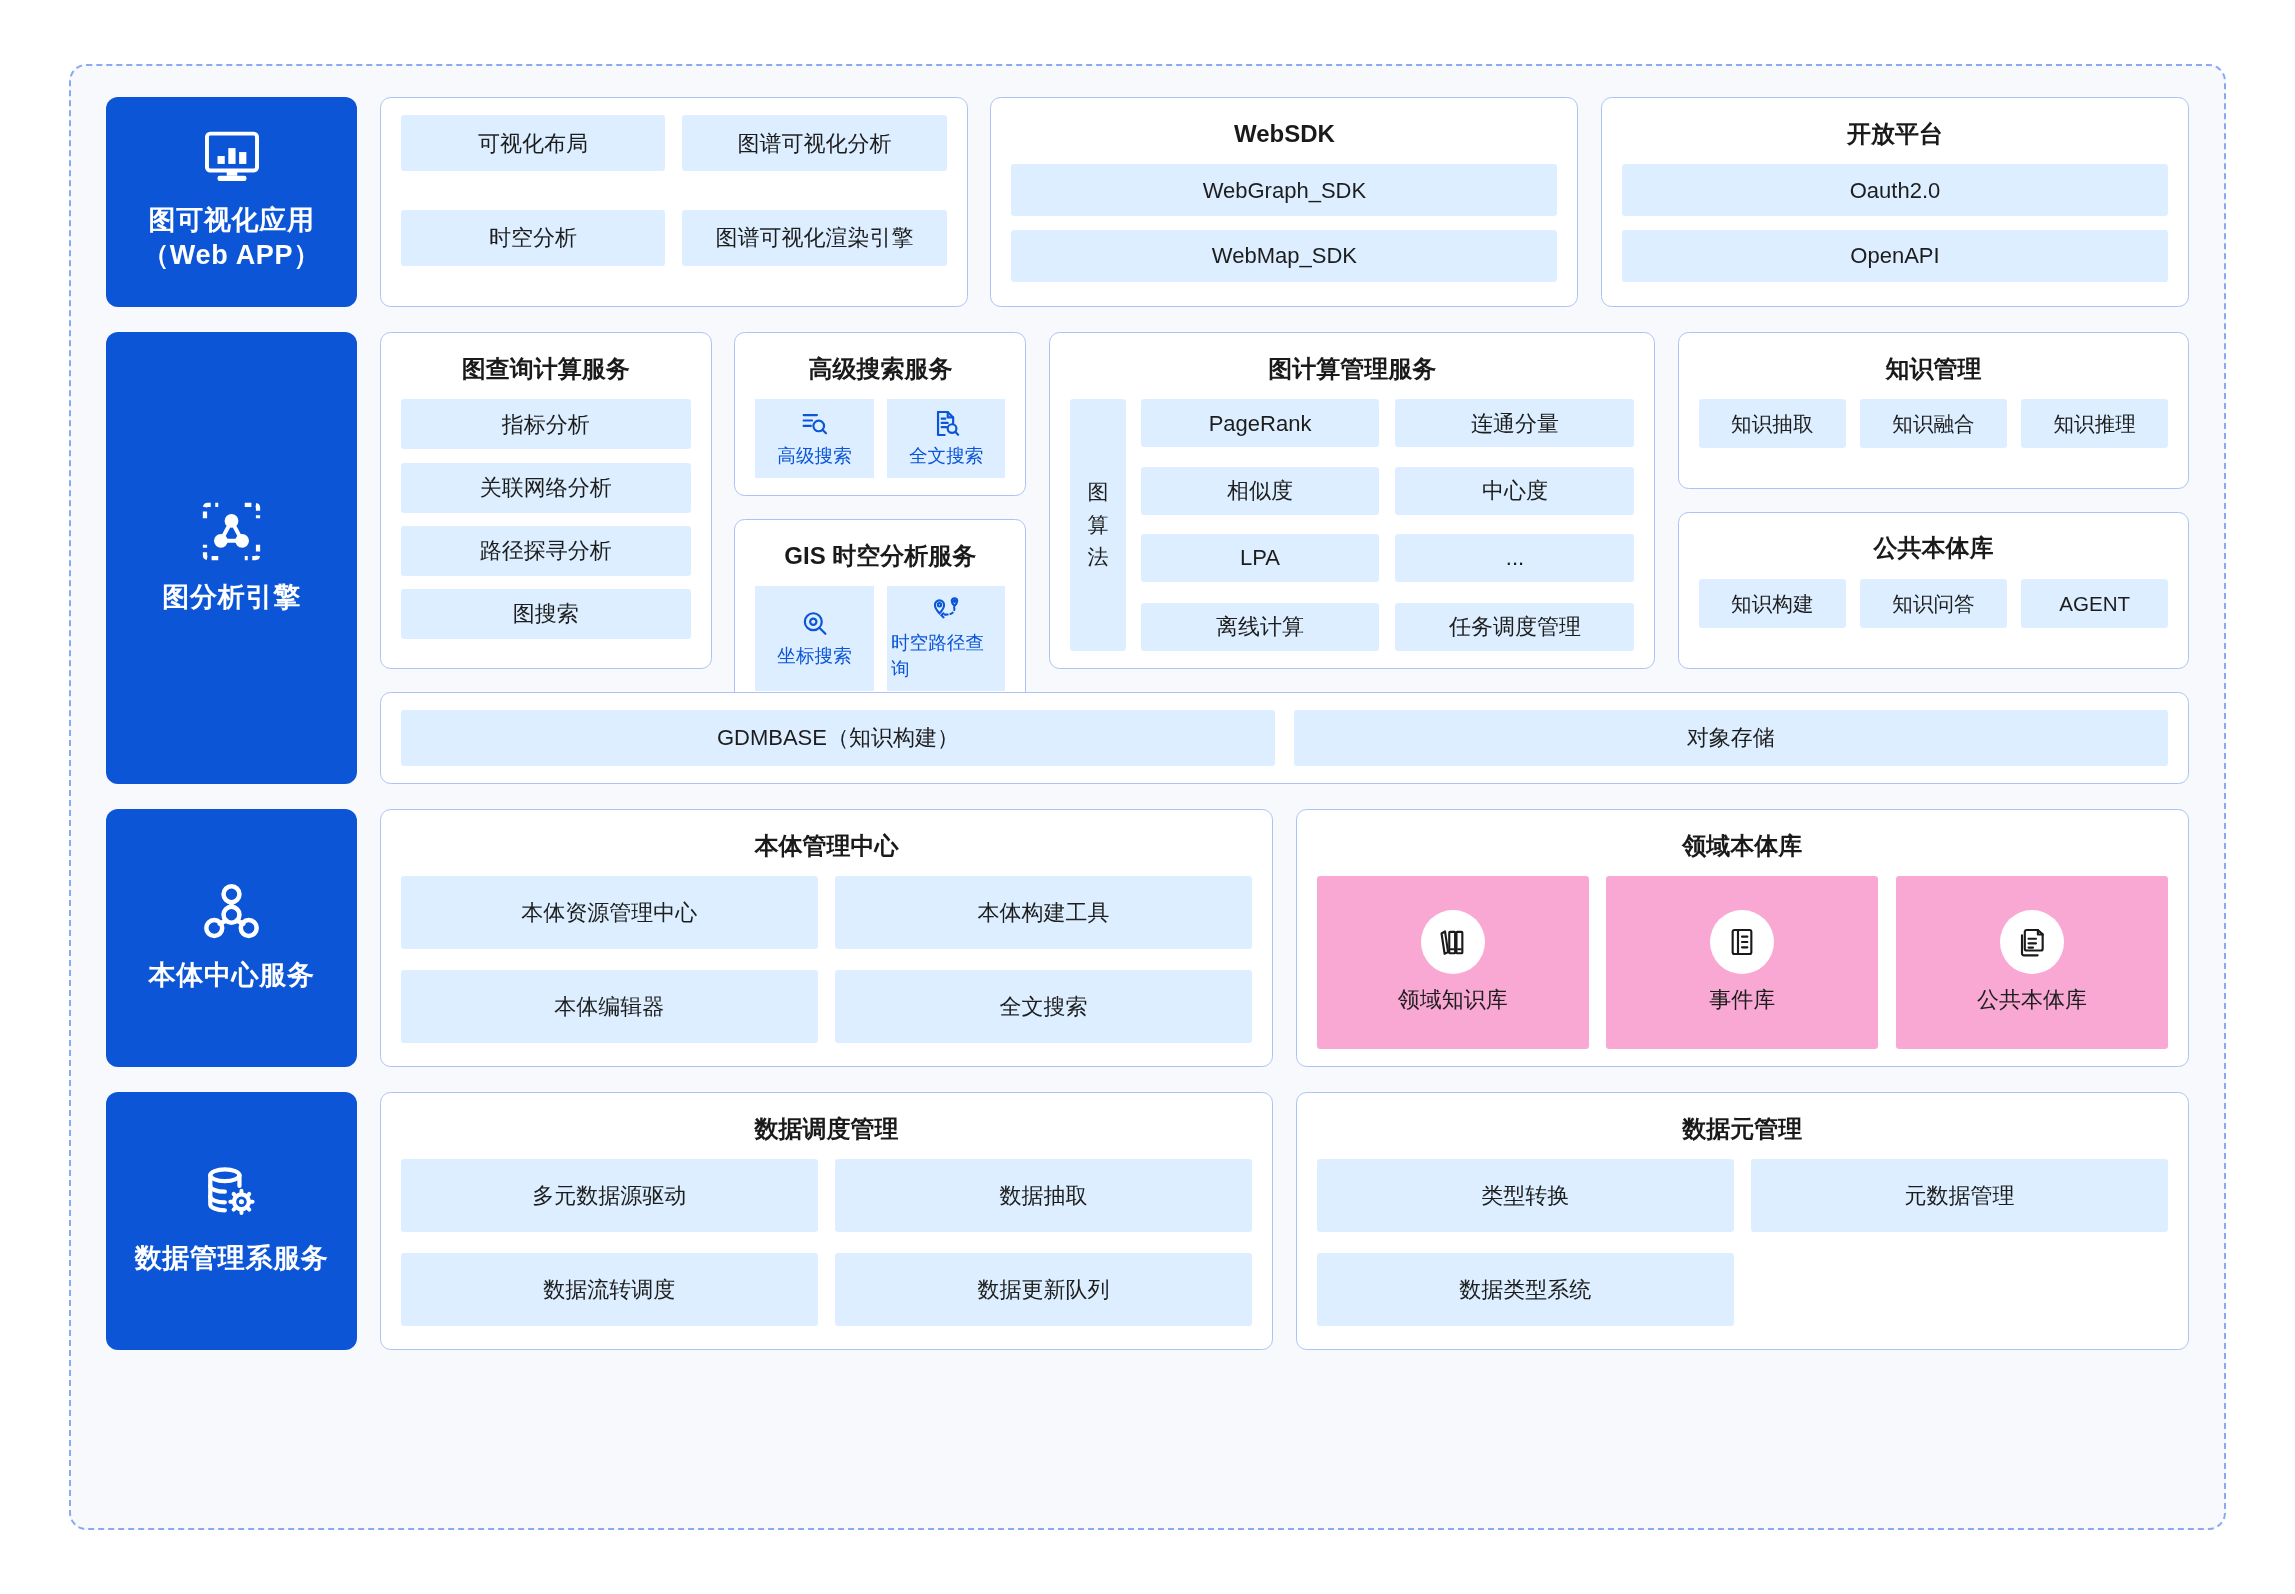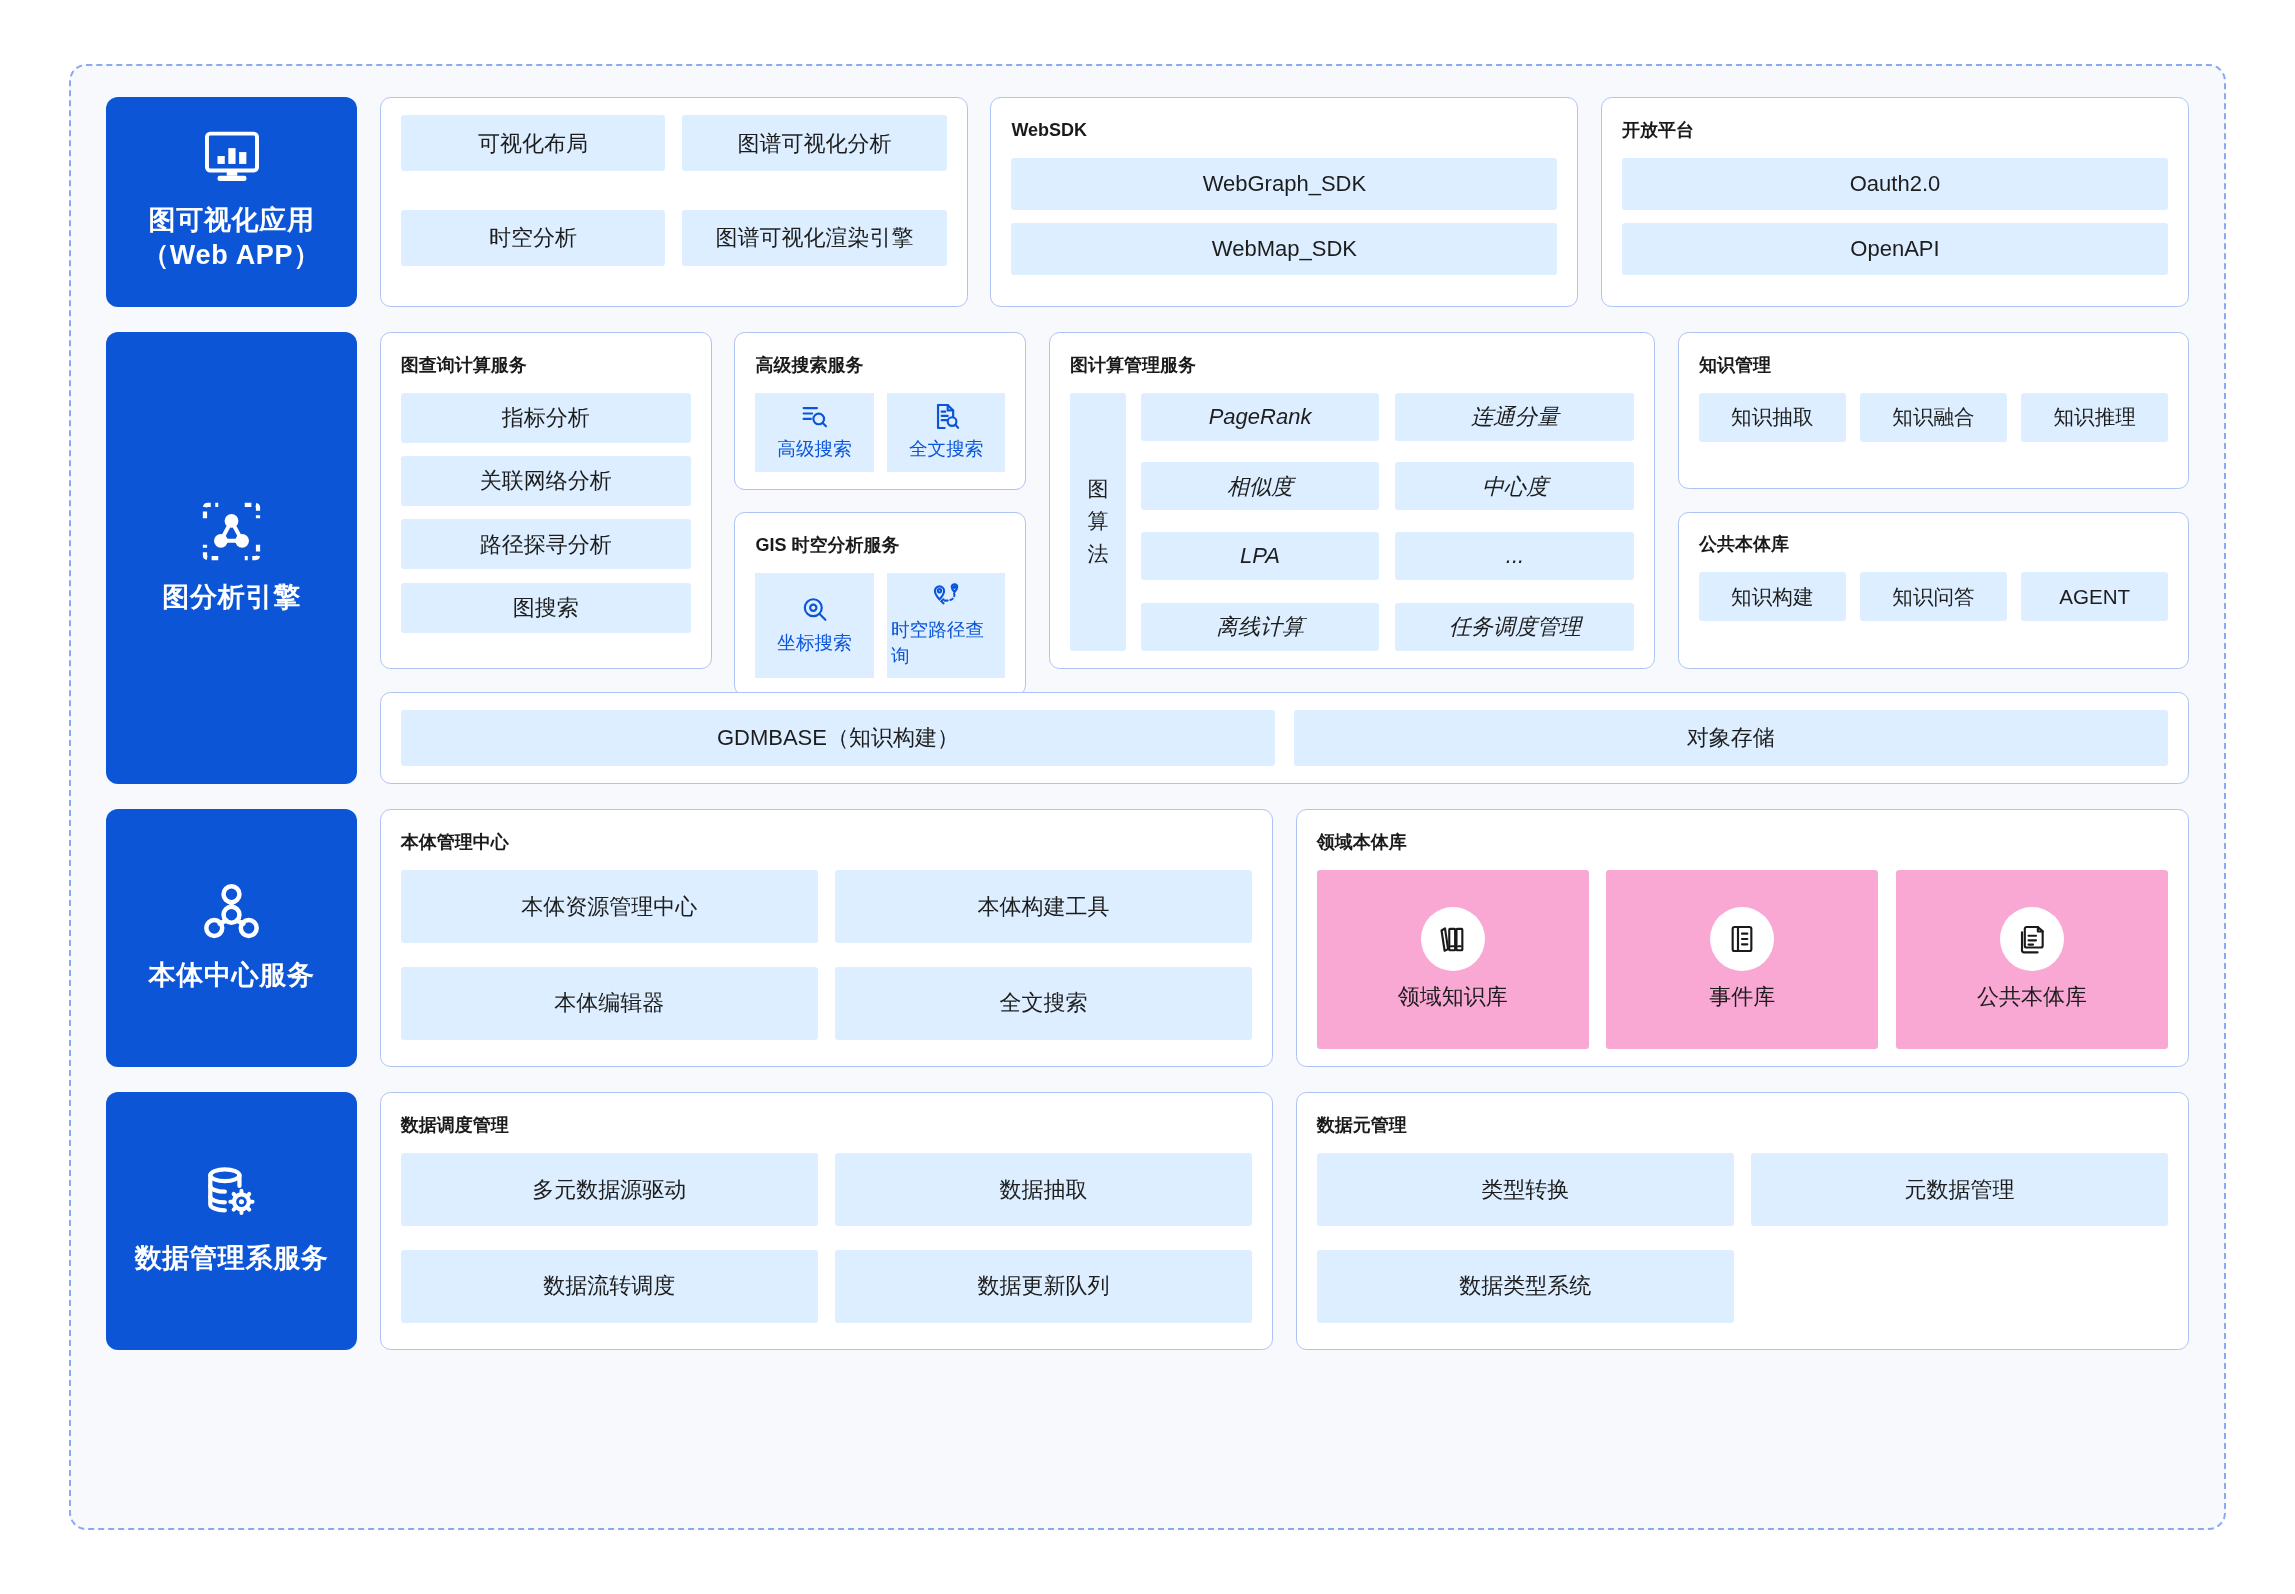--- a/index.html
+++ b/index.html
@@ -48,22 +48,22 @@
   
   .card{
     box-sizing:border-box;
     background:#ffffff;
     border:1.3px solid #adc2f5;
     border-radius:10.6px;
     padding:17.3px 20px;
     display:flex;flex-direction:column;
   }
   .card-title{
-    font-size:18px;font-weight:700;color:#1a1a1a;
-    margin:5.3px 0 17.3px 0;line-height:1.1;
+    font-size:24px;font-weight:700;color:#1a1a1a;
+    text-align:center;margin:5.3px 0 17.3px 0;line-height:1.1;
   }
   .card.no-title{justify-content:center;}
 
   
   .chip{
     background:#dceeff;
     border-radius:3.3px;
     display:flex;align-items:center;justify-content:center;
     color:#1d1d1d;
     font-size:22px;
@@ -104,21 +104,21 @@
   }
   .icochip svg{display:block;}
 
   .c-calc{flex:1 1 0;}
   .calcgrid{display:flex;gap:14.6px;flex:1 1 auto;}
   .calc-vert{
     flex:0 0 56px;background:#dceeff;border-radius:3.3px;
     display:flex;flex-direction:column;align-items:center;justify-content:center;
     font-size:21px;color:#1d1d1d;line-height:1.55;
   }
-  .calc-right{flex:1 1 auto;display:flex;flex-direction:column;gap:0;font-style:italic;}
+  .calc-right{flex:1 1 auto;display:flex;flex-direction:column;gap:0;}
   .calc-algos{display:grid;grid-template-columns:1fr 1fr;gap:13.3px 16px;flex:1 1 auto;}
   .calc-algos .chip{height:48px;}
   .calc-bottom{display:grid;grid-template-columns:1fr 1fr;gap:16px;margin-top:14.6px;}
   .calc-bottom .chip{height:48px;}
 
   .c-know{flex:0 0 511px;display:flex;flex-direction:column;gap:22.6px;}
   .know-card{flex:1 1 0;}
   .know-card .chip{height:49px;font-size:20.6px;}
 
   .c-store{flex:1 1 auto;}

